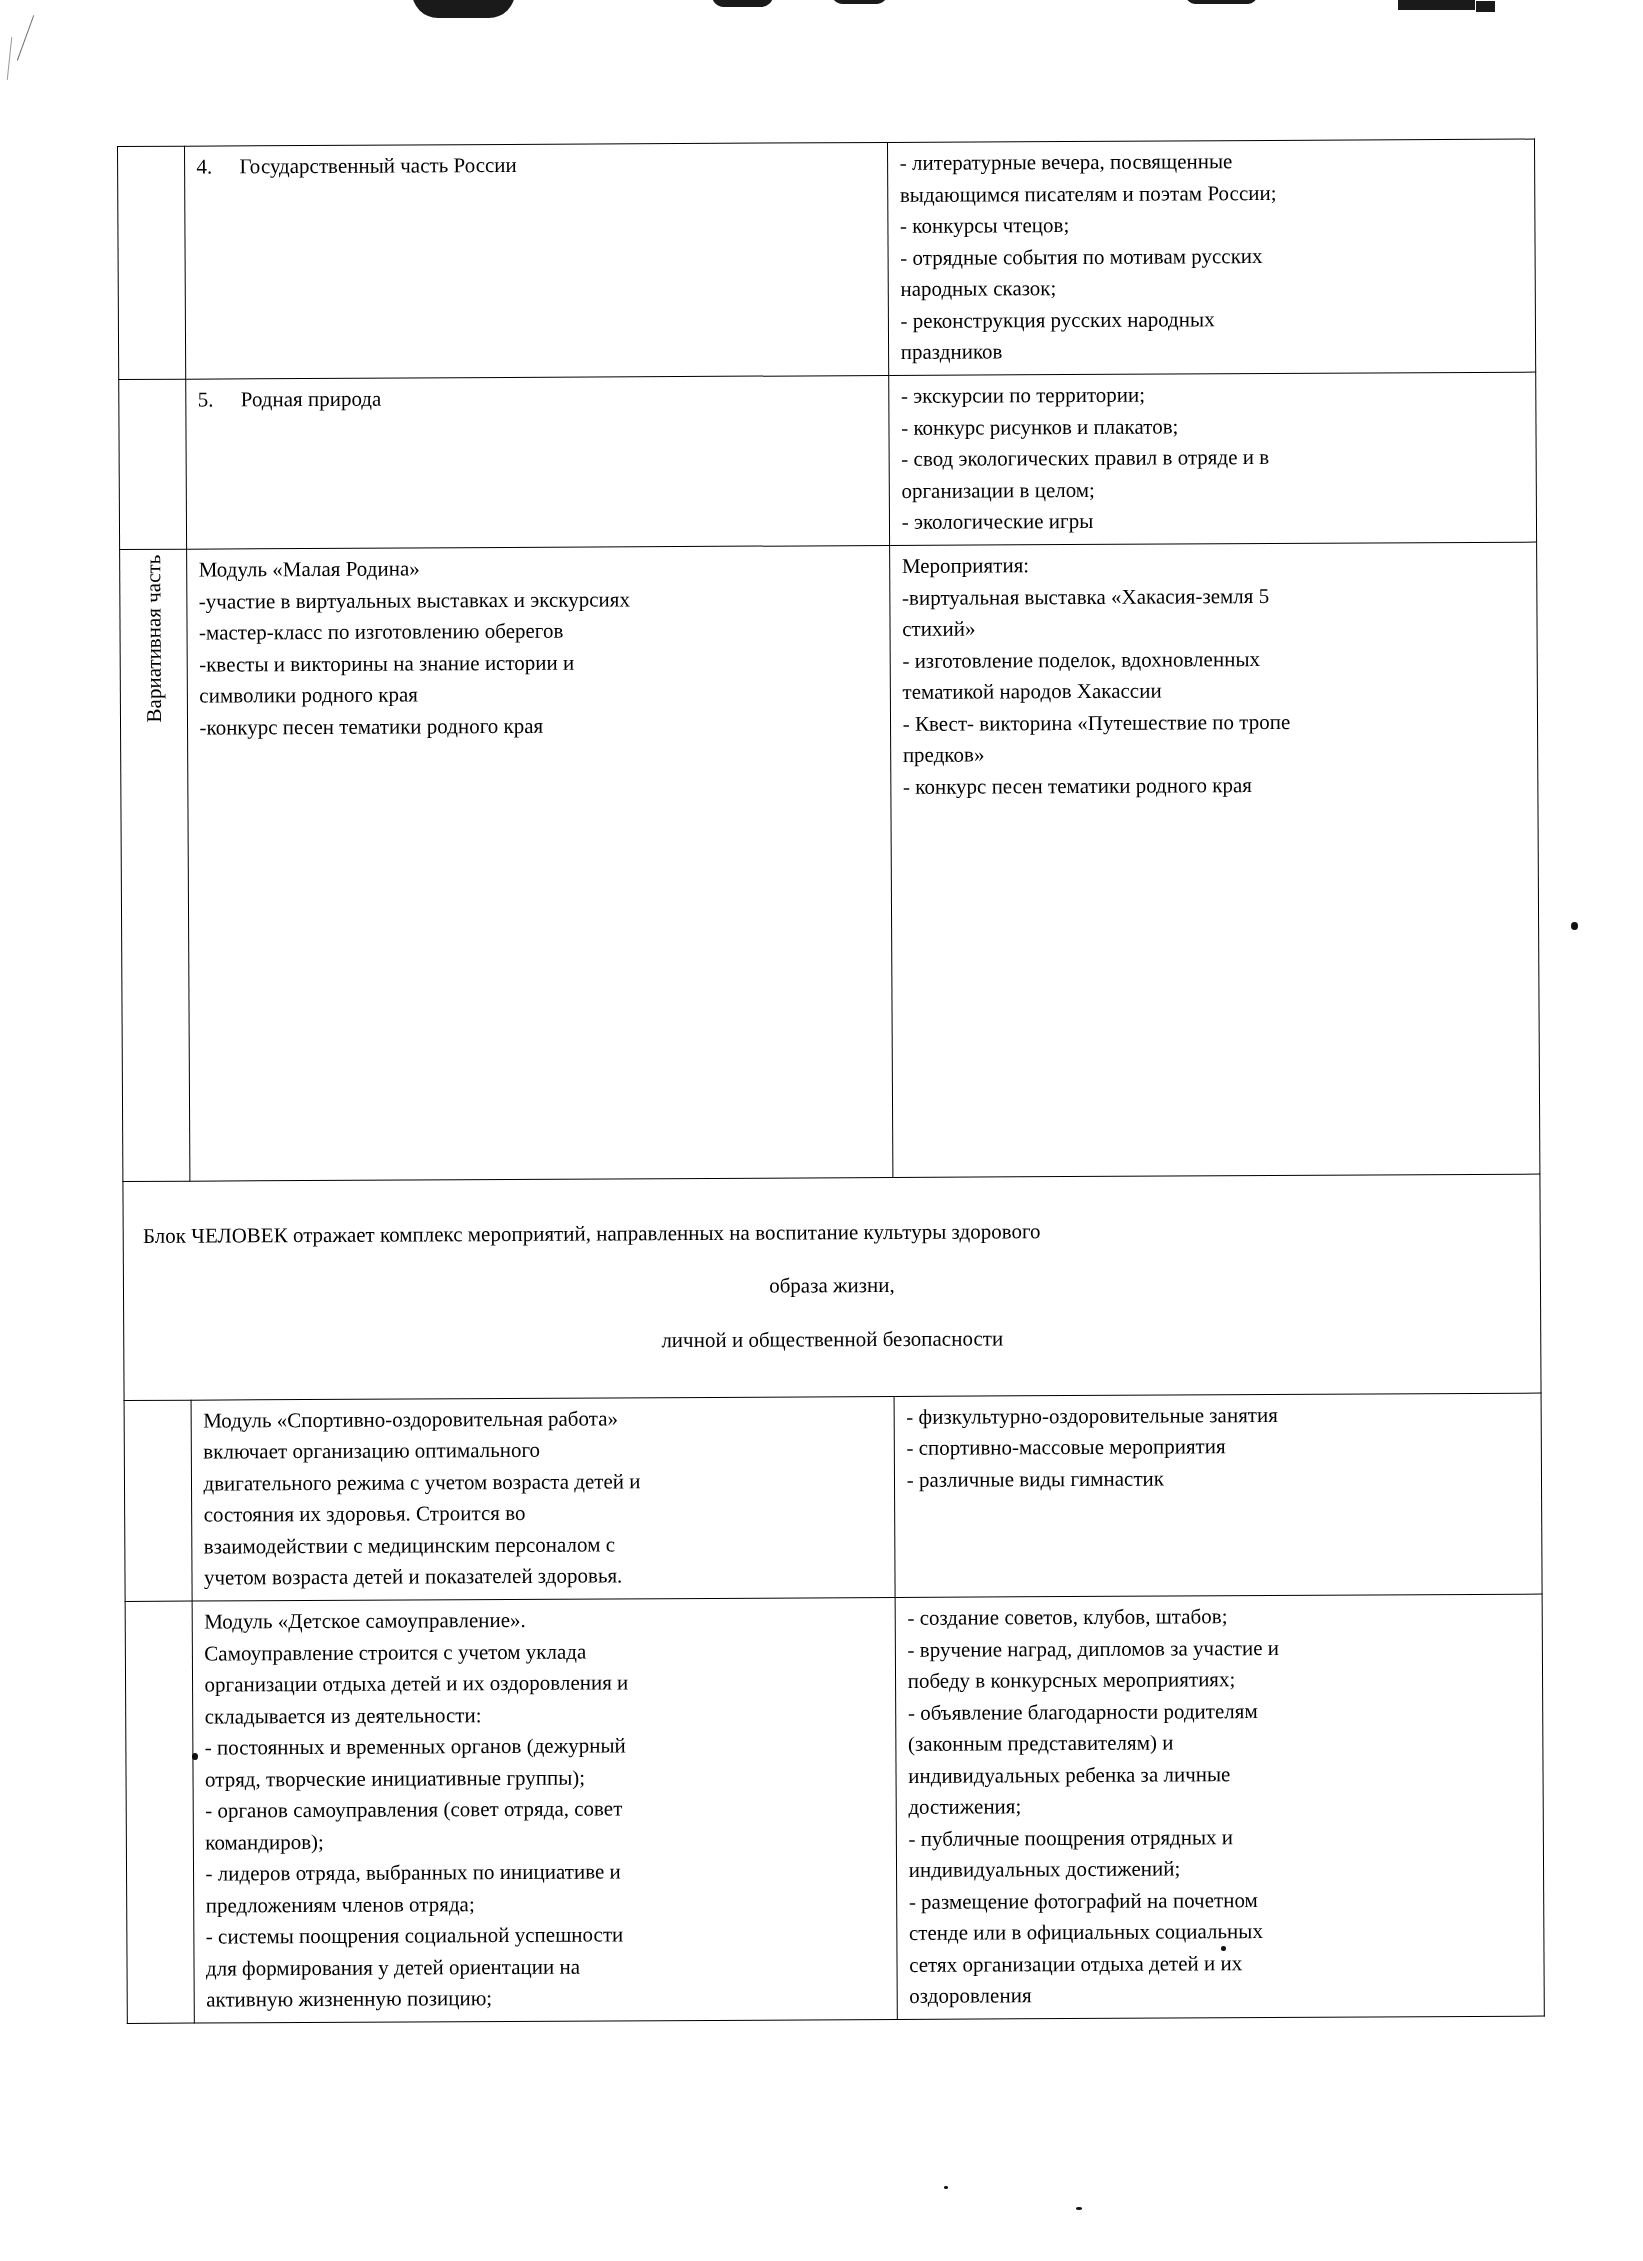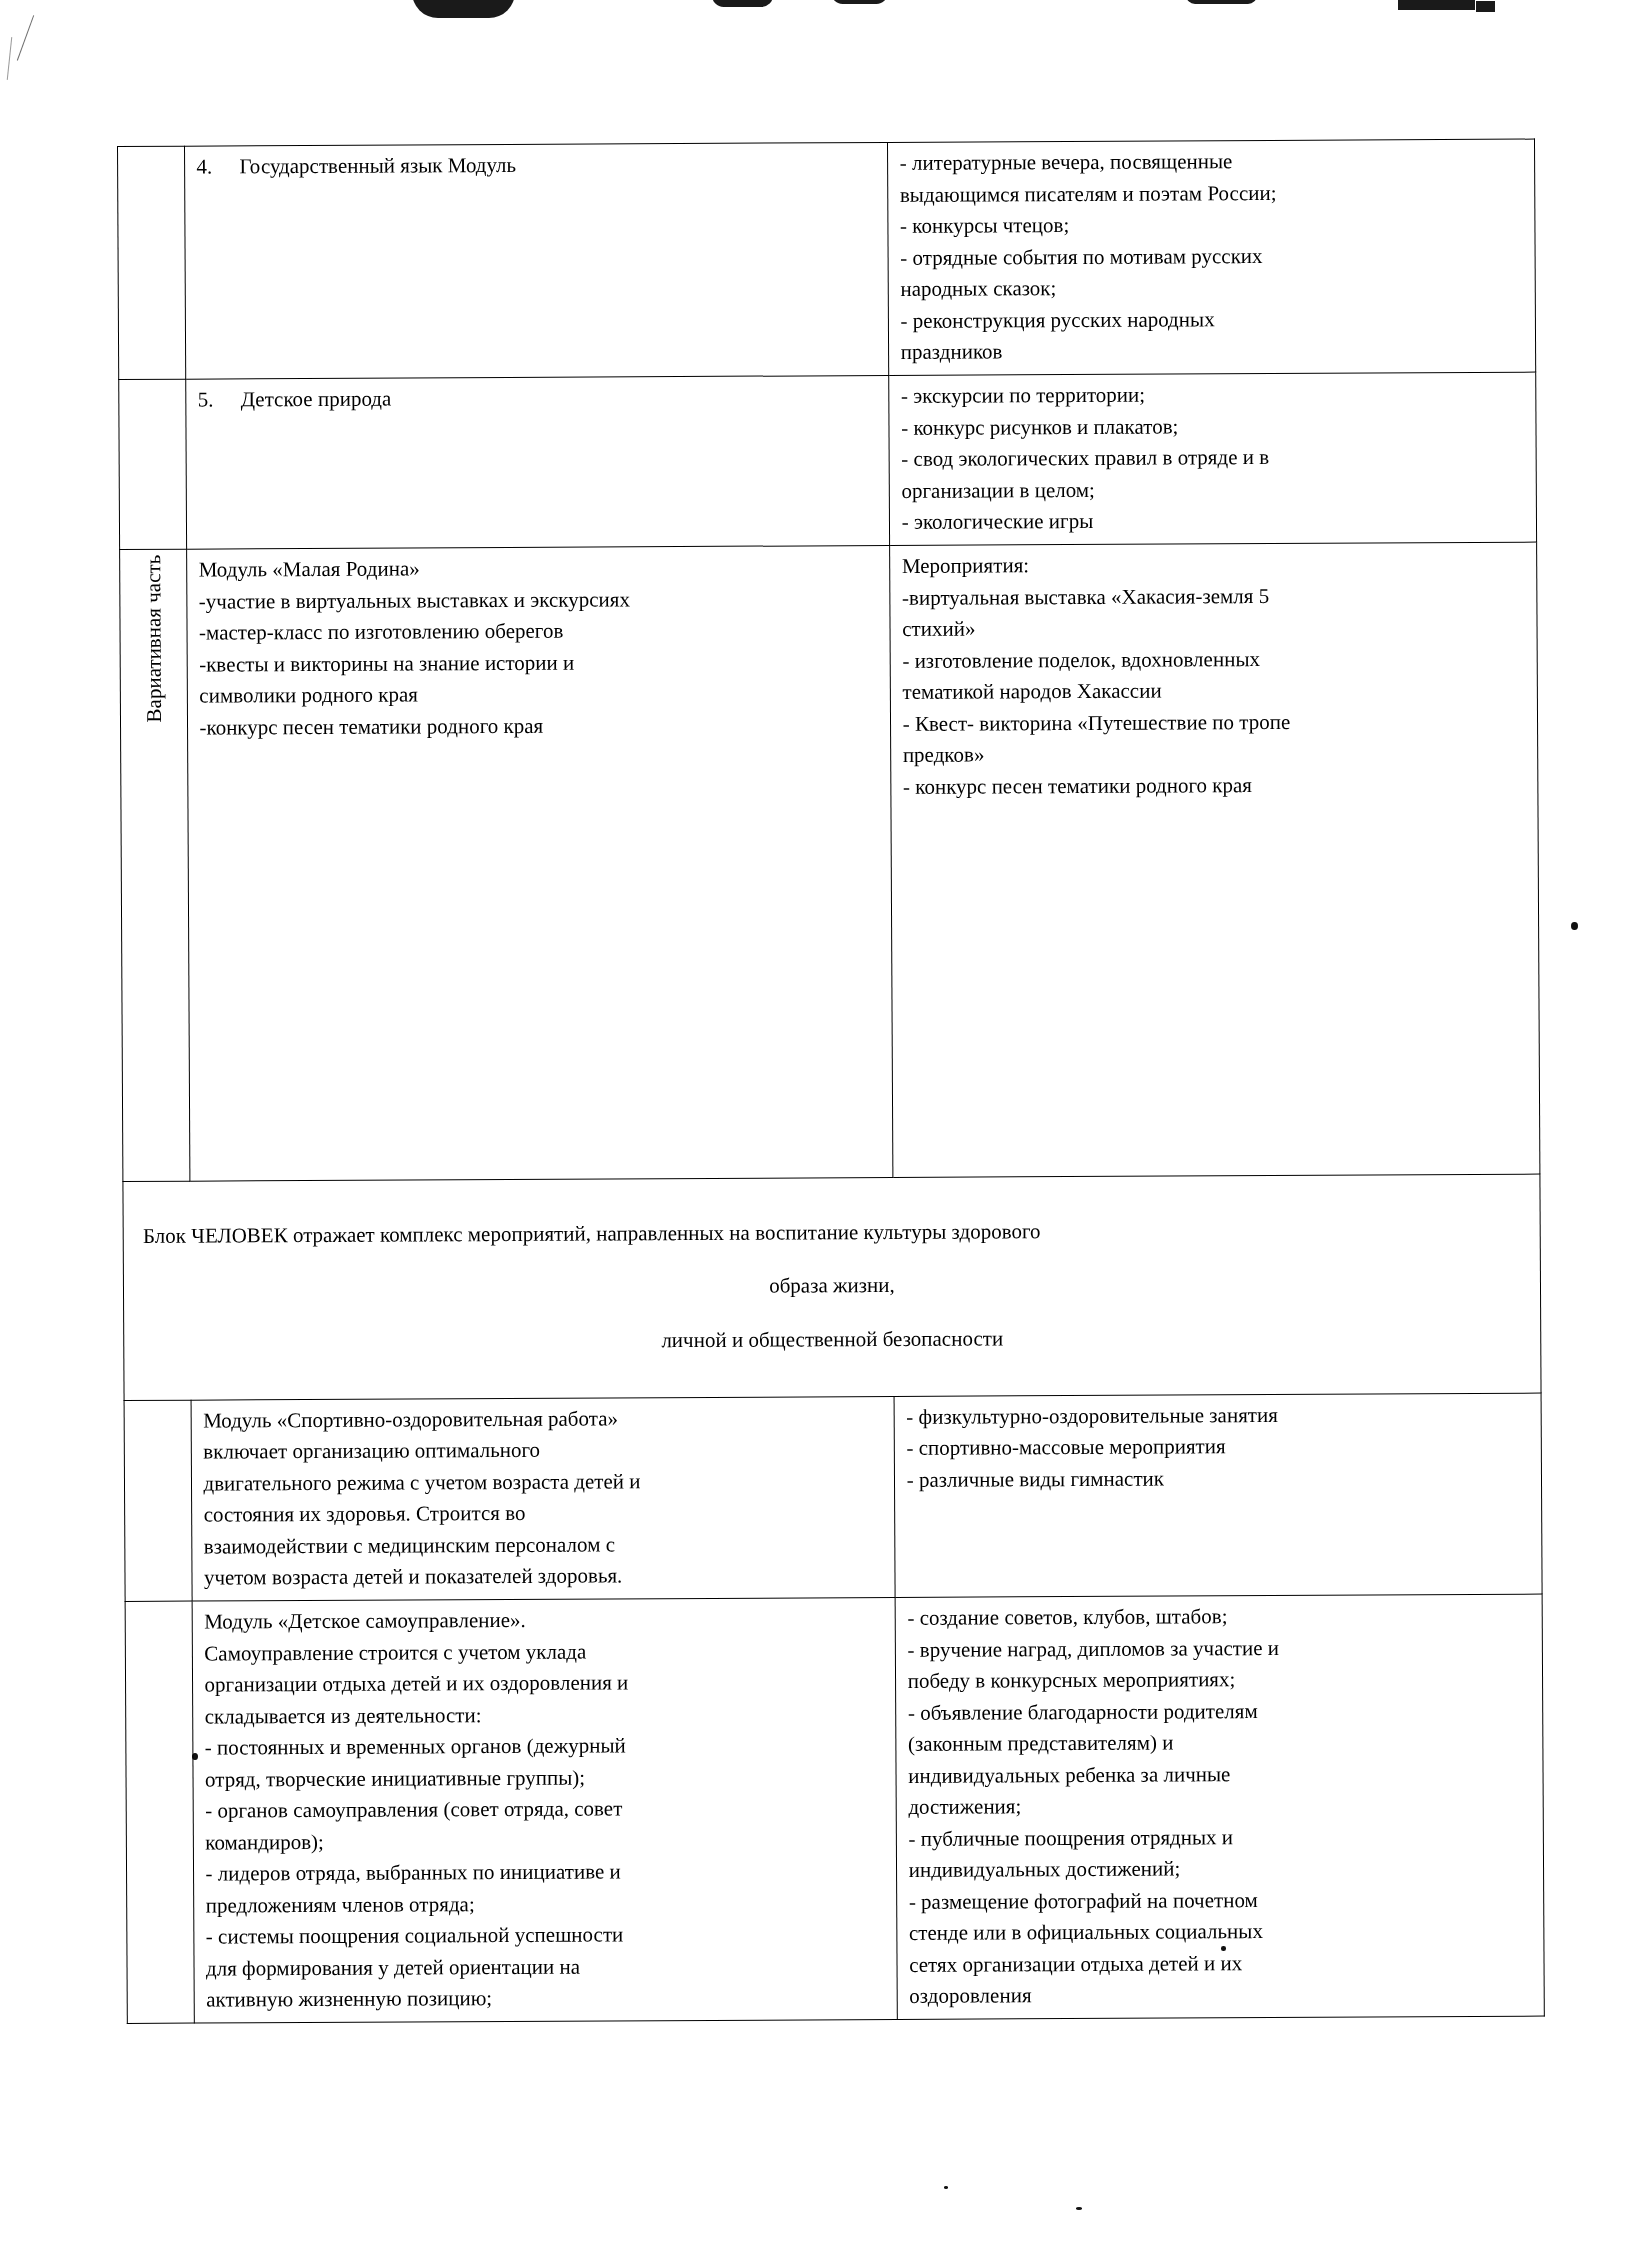--- a/index.html
+++ b/index.html
@@ -115,40 +115,40 @@
   <div class="speck sp-b2"></div>
 
   <table class="doc-table">
     <tbody>
 
       <tr>
         <td class="col-rail"></td>
         <td class="col-left">
           <div class="num-row">
             <span class="num-idx">4.</span>
-            <span>Государственный язык Модуль</span>
+            <span>Государственный часть России</span>
           </div>
         </td>
         <td class="col-right lines">
           <p>- литературные вечера, посвященные</p>
           <p>выдающимся писателям и поэтам России;</p>
           <p>- конкурсы чтецов;</p>
           <p>- отрядные события по мотивам русских</p>
           <p>народных сказок;</p>
           <p>- реконструкция русских народных</p>
           <p>праздников</p>
         </td>
       </tr>
 
       <tr>
         <td class="col-rail"></td>
         <td class="col-left">
           <div class="num-row">
             <span class="num-idx">5.</span>
-            <span>Детское природа</span>
+            <span>Родная природа</span>
           </div>
         </td>
         <td class="col-right lines">
           <p>- экскурсии по территории;</p>
           <p>- конкурс рисунков и плакатов;</p>
           <p>- свод экологических правил в отряде и в</p>
           <p>организации в целом;</p>
           <p>- экологические игры</p>
         </td>
       </tr>

